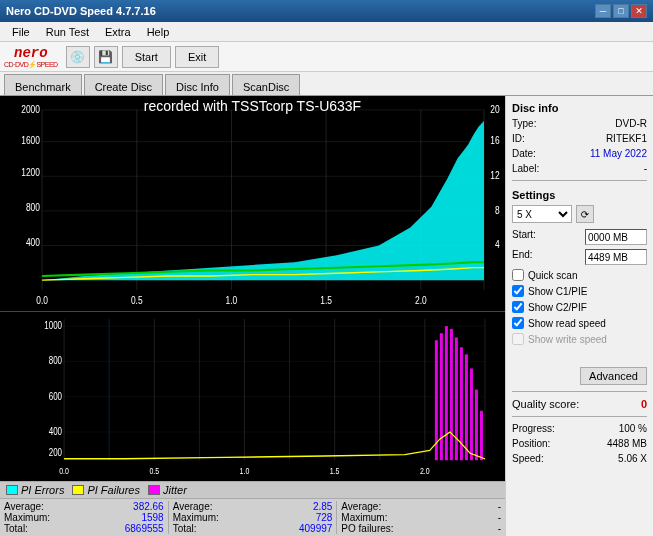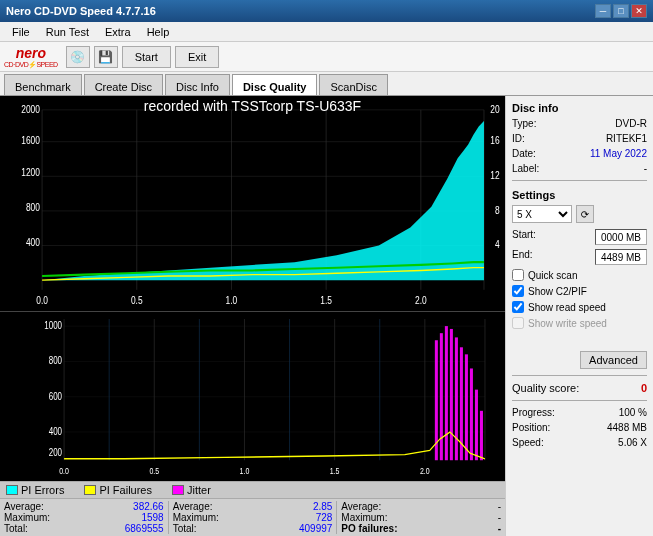--- a/index.html
+++ b/index.html
@@ -50,21 +50,21 @@
       display: flex;
       align-items: center;
       padding: 3px 4px;
       height: 30px;
       gap: 4px;
     }
     .toolbar-logo {
       display: flex; flex-direction: column; align-items: center;
       margin-right: 4px;
     }
-    .logo-nero { font-size: 14px; font-weight: bold; color: #c00; font-style: italic; }
+    .logo-nero { font-size: 14px; font-weight: bold; color: #c00; font-style: italic; font-family: Liberation Mono, monospace; }
     .logo-sub { font-size: 7px; color: #c00; letter-spacing: -0.5px; }
     .drive-select {
       background: white;
       border: 1px solid #aaa;
       padding: 2px 4px;
       font-size: 11px;
       width: 220px;
       height: 22px;
     }
     .toolbar-icon-btn {
@@ -176,27 +176,27 @@
     .refresh-btn {
       width: 18px; height: 18px;
       background: #e0e0e0;
       border: 1px solid #aaa;
       cursor: pointer;
       font-size: 10px;
       display: flex; align-items: center; justify-content: center;
     }
 
     .mb-input {
-      width: 52px;
+      width: 62px;
       height: 16px;
       border: 1px inset #aaa;
       background: white;
       font-size: 10px;
       padding: 1px 2px;
-      text-align: center;
+      text-align: left;
     }
 
     .checkbox-row {
       display: flex;
       align-items: center;
       gap: 4px;
       font-size: 10px;
     }
     .checkbox-row input { width: 12px; height: 12px; margin: 0; }
 
@@ -252,21 +252,20 @@
   <button class="toolbar-icon-btn">💿</button>
   <button class="toolbar-icon-btn">💾</button>
   <button class="btn-start">Start</button>
   <button class="btn-exit">Exit</button>
 </div>
 
 <div class="tab-bar">
   <div class="tab">Benchmark</div>
   <div class="tab">Create Disc</div>
   <div class="tab">Disc Info</div>
-  <div class="tab active">Disc Quality</div>
   <div class="tab">ScanDisc</div>
 </div>
 
 <div class="main-content">
 
   <div style="flex:1; display:flex; flex-direction:column; overflow:hidden;">
 
     <div style="flex:1; position:relative; background:black; display:flex; flex-direction:column;">
 
       <div style="position:absolute; top:2px; left:0; right:0; text-align:center; color:white; font-size:14px; z-index:10;">recorded with TSSTcorp TS-U633F</div>
@@ -359,21 +358,21 @@
           <rect x="450" y="55" width="3" height="50" fill="magenta" opacity="0.9"></rect>
           <rect x="455" y="70" width="3" height="35" fill="magenta" opacity="0.9"></rect>
 
           <polyline points="40,104 100,104 200,103 300,102 380,101 405,98 415,90 425,85 435,92 445,100 460,104" fill="none" stroke="yellow" stroke-width="1"></polyline>
         </svg>
       </div>
     </div>
 
     <div style="background:#c0c0c0; border-top:1px solid #aaa;">
 
-      <div style="display:flex; align-items:center; padding:2px 6px; gap:20px; background:#c8c8c8; border-bottom:1px solid #aaa;">
+      <div style="display:flex; align-items:center; padding:2px 6px; gap:8px; background:#c8c8c8; border-bottom:1px solid #aaa;font-style:italic;">
         <div class="legend-item">
           <div class="legend-color" style="background:cyan;"></div>
           <span>PI Errors</span>
         </div>
         <div class="legend-item">
           <div class="legend-color" style="background:yellow;"></div>
           <span>PI Failures</span>
         </div>
         <div class="legend-item">
           <div class="legend-color" style="background:magenta;"></div>
@@ -415,21 +414,21 @@
 
         <div style="flex:1;">
           <div style="display:flex; justify-content:space-between;">
             <span>Average:</span>
             <span>-</span>
           </div>
           <div style="display:flex; justify-content:space-between;">
             <span>Maximum:</span>
             <span>-</span>
           </div>
-          <div style="display:flex; justify-content:space-between;font-weight:bold;">
+          <div style="display:flex; justify-content:space-between;">
             <span>PO failures:</span>
             <span>-</span>
           </div>
         </div>
       </div>
     </div>
   </div>
 
   <div class="right-panel">
 
@@ -471,20 +470,24 @@
       <span>End:</span>
       <input class="mb-input" type="text" value="4489 MB" readonly="" style="">
     </div>
 
     <div class="checkbox-row">
       <input type="checkbox" style="">
       <label>Quick scan</label>
     </div>
     <div class="checkbox-row">
       <input type="checkbox" checked="" style="">
+      <label>Show C1/PIE</label>
+    </div>
+    <div class="checkbox-row">
+      <input type="checkbox" checked="" style="">
       <label>Show C2/PIF</label>
     </div>
     <div class="checkbox-row">
       <input type="checkbox" checked="" style="">
       <label>Show read speed</label>
     </div>
     <div class="checkbox-row">
       <input type="checkbox" disabled="" style="">
       <label style="color:#999;">Show write speed</label>
     </div>

